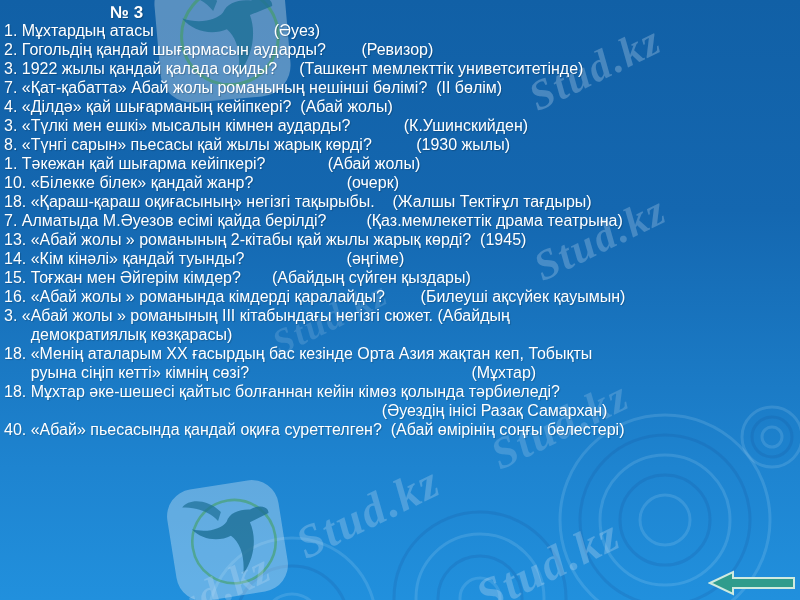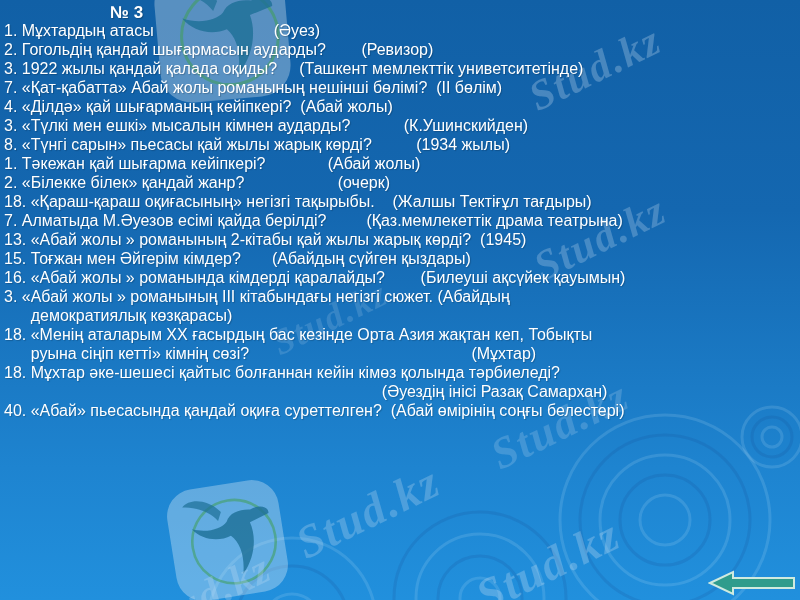--- a/index.html
+++ b/index.html
@@ -98,26 +98,27 @@
 
   <div class="title">№ 3</div>
 
   <div class="questions">
     <div class="q">1. Мұхтардың атасы                           (Әуез)</div>
     <div class="q">2. Гогольдің қандай шығармасын аударды?        (Ревизор)</div>
     <div class="q">3. 1922 жылы қандай қалада оқиды?     (Ташкент мемлекттік униветситетінде)</div>
     <div class="q">7. «Қат-қабатта» Абай жолы романының нешінші бөлімі?  (ІІ бөлім)</div>
     <div class="q">4. «Ділдә» қай шығарманың кейіпкері?  (Абай жолы)</div>
     <div class="q">3. «Түлкі мен ешкі» мысалын кімнен аударды?            (К.Ушинскийден)</div>
-    <div class="q">8. «Түнгі сарын» пьесасы қай жылы жарық көрді?          (1934 жылы)</div>
+    <div class="q">8. «Түнгі сарын» пьесасы қай жылы жарық көрді?          (1930 жылы)</div>
     <div class="q">1. Тәкежан қай шығарма кейіпкері?              (Абай жолы)</div>
-    <div class="q">2. «Білекке білек» қандай жанр?                     (очерк)</div>
+    <div class="q">10. «Білекке білек» қандай жанр?                     (очерк)</div>
     <div class="q">18. «Қараш-қараш оқиғасының» негізгі тақырыбы.    (Жалшы Тектіғұл тағдыры)</div>
     <div class="q">7. Алматыда М.Әуезов есімі қайда берілді?         (Қаз.мемлекеттік драма театрына)</div>
     <div class="q">13. «Абай жолы » романының 2-кітабы қай жылы жарық көрді?  (1945)</div>
+    <div class="q">14. «Кім кінәлі» қандай туынды?                       (әңгіме)</div>
     <div class="q">15. Тоғжан мен Әйгерім кімдер?       (Абайдың сүйген қыздары)</div>
     <div class="q">16. «Абай жолы » романында кімдерді қаралайды?        (Билеуші ақсүйек қауымын)</div>
     <div class="q">3. «Абай жолы » романының ІІІ кітабындағы негізгі сюжет. (Абайдың
       демократиялық көзқарасы)</div>
     <div class="q">18. «Менің аталарым ХХ ғасырдың бас кезінде Орта Азия жақтан кеп, Тобықты
       руына сіңіп кетті» кімнің сөзі?                                                  (Мұхтар)</div>
     <div class="q">18. Мұхтар әке-шешесі қайтыс болғаннан кейін кімөз қолында тәрбиеледі?
                                                                                      (Әуездің інісі Разақ Самархан)</div>
     <div class="q">40. «Абай» пьесасында қандай оқиға суреттелген?  (Абай өмірінің соңғы белестері)</div>
   </div>

